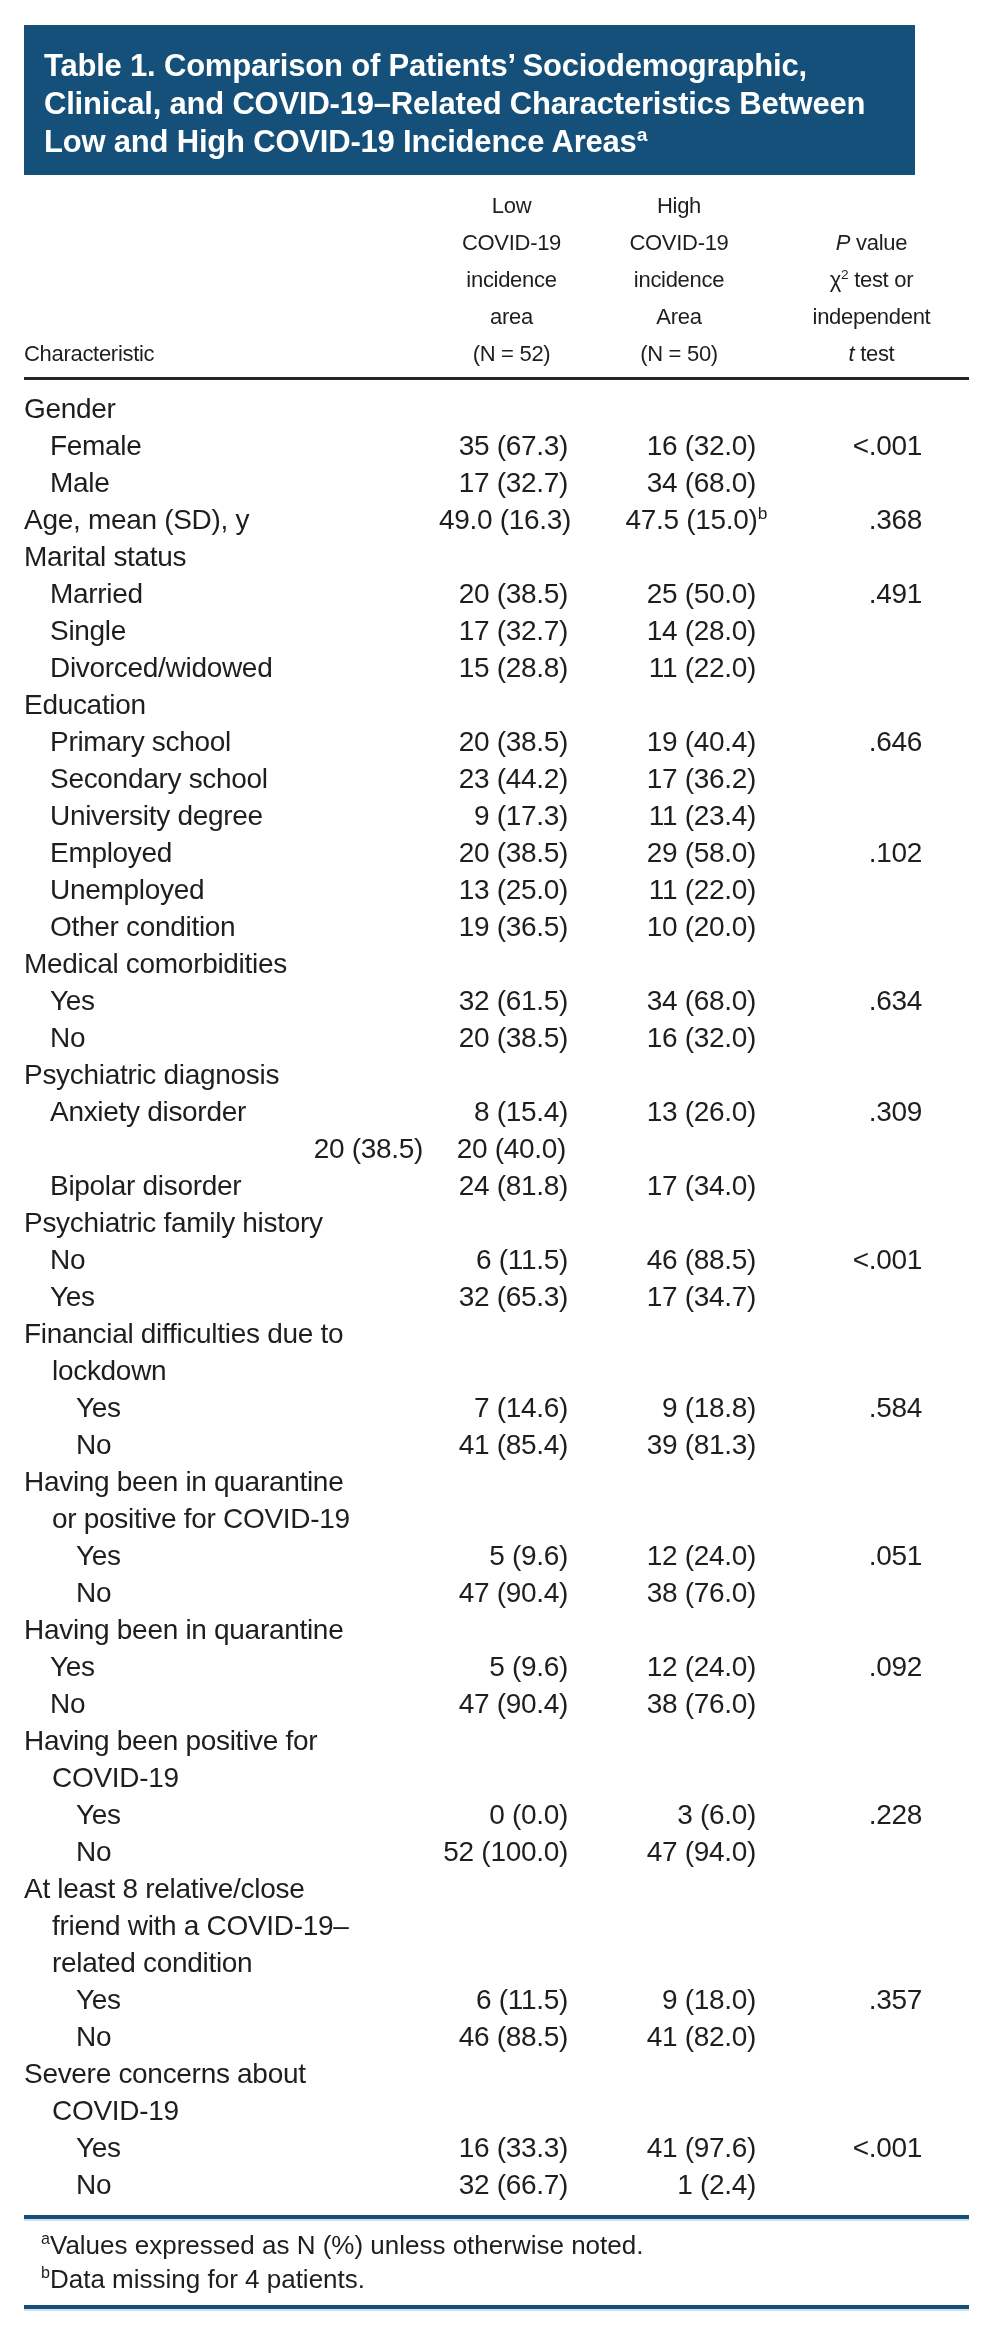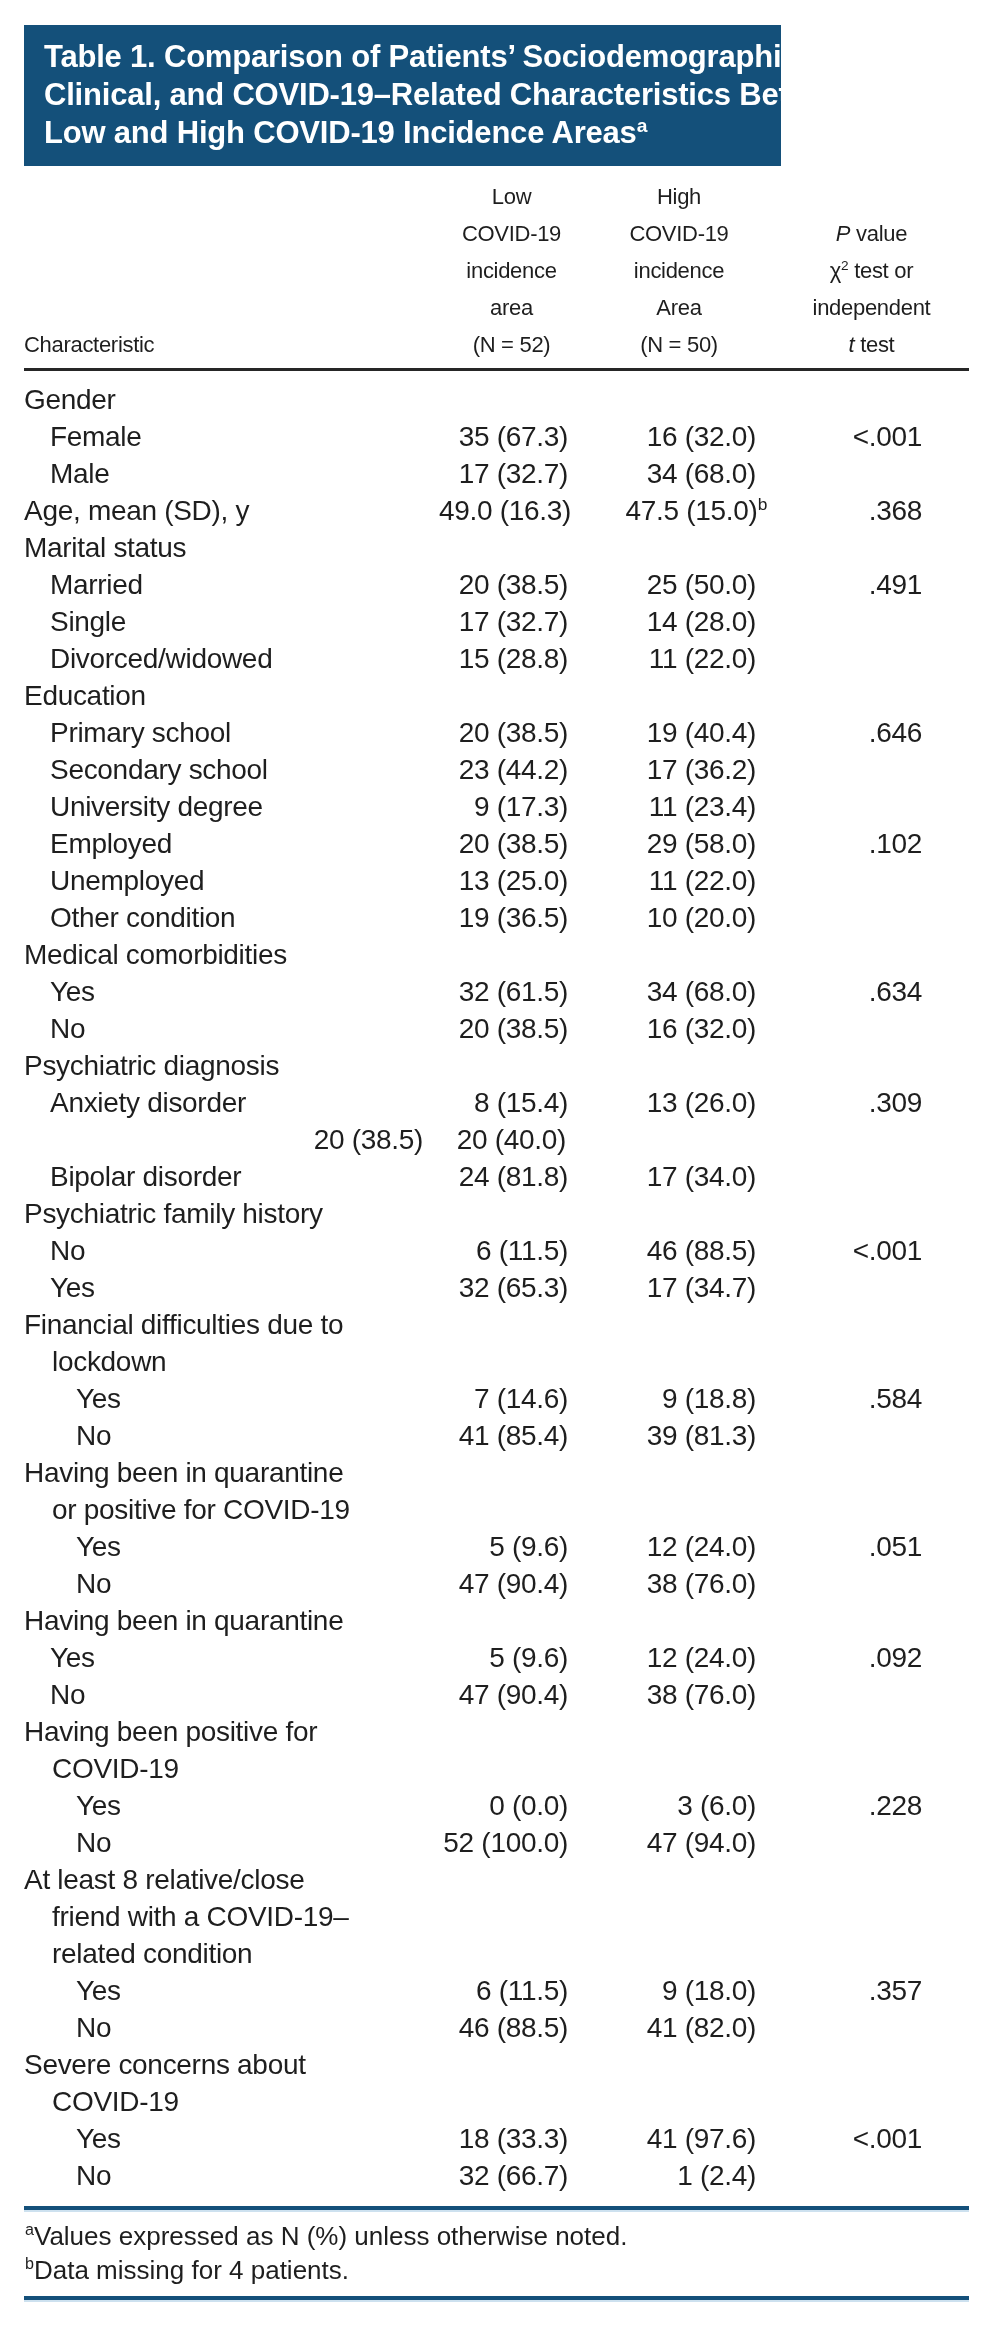--- a/index.html
+++ b/index.html
@@ -11,24 +11,24 @@
     position: relative;
     width: 983px;
     height: 2348px;
     background: #ffffff;
     overflow: hidden;
     font-family: "Liberation Sans", sans-serif;
     color: var(--body-text, #1e1e1e);
   }
   .title-bar {
     margin: 25px 12px 0 24px;
-    width: 757px;
+    width: 891px;
     box-sizing: border-box;
     background: var(--title-bg, #14507a);
-    padding: 13px 20px 14px 20px;
+    padding: 22px 20px 14px 20px;
   }
   .title-line {
     color: var(--title-text, #ffffff);
     font-size: 31px;
     font-weight: bold;
     line-height: 38px;
     letter-spacing: -0.2px;
     white-space: nowrap;
   }
   .content {
@@ -90,20 +90,21 @@
     border-bottom: 2px solid #cde1ef;
   }
   .rule-top { margin-top: 12px; }
   .footnotes {
     padding: 7px 0 9px 1px;
   }
   .footnote {
     font-size: 26px;
     line-height: 34px;
     letter-spacing: 0;
+    margin-left: 16px;
   }
 </style>
 </head>
 <body>
 
 <div class="page">
 
   <div class="title-bar">
     <div class="title-line">Table 1. Comparison of Patients’ Sociodemographic,</div>
     <div class="title-line">Clinical, and COVID-19–Related Characteristics Between</div>
@@ -472,21 +473,21 @@
             <div class="row-line cont">COVID-19</div>
           </div>
           <div class="cell-num cell-low"></div>
           <div class="cell-num cell-high"></div>
           <div class="cell-num cell-p"></div>
         </div>
         <div class="grid-row">
           <div class="cell-char">
             <div class="row-line ind-2">Yes</div>
           </div>
-          <div class="cell-num cell-low">18 (33.3)</div>
+          <div class="cell-num cell-low">16 (33.3)</div>
           <div class="cell-num cell-high">41 (97.6)</div>
           <div class="cell-num cell-p">&lt;.001</div>
         </div>
         <div class="grid-row">
           <div class="cell-char">
             <div class="row-line ind-2">No</div>
           </div>
           <div class="cell-num cell-low">32 (66.7)</div>
           <div class="cell-num cell-high">1 (2.4)</div>
           <div class="cell-num cell-p"></div>

